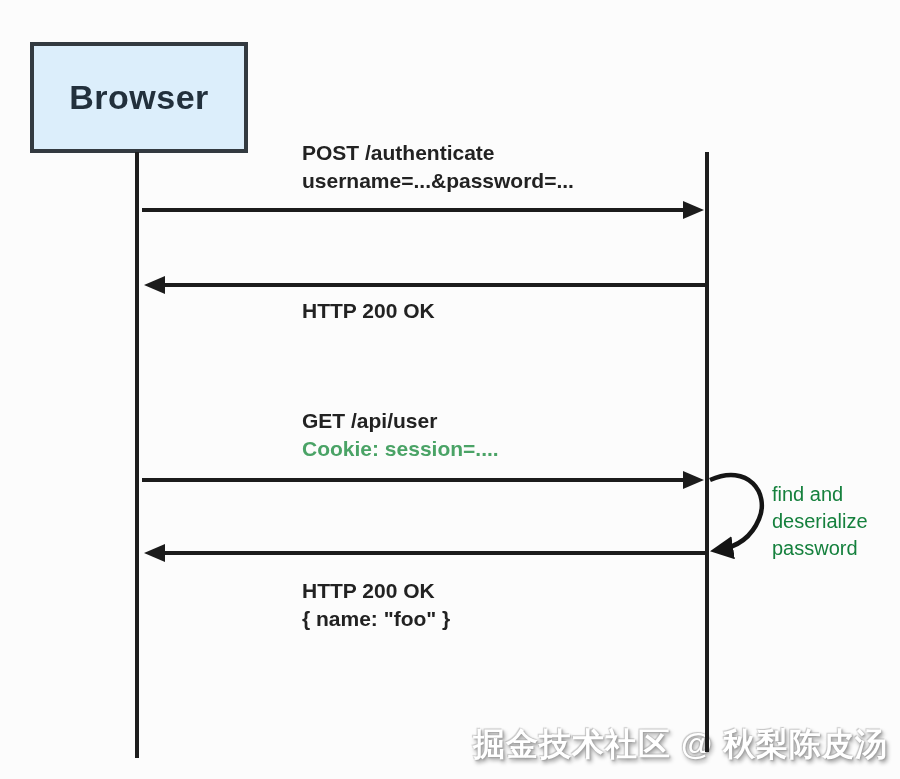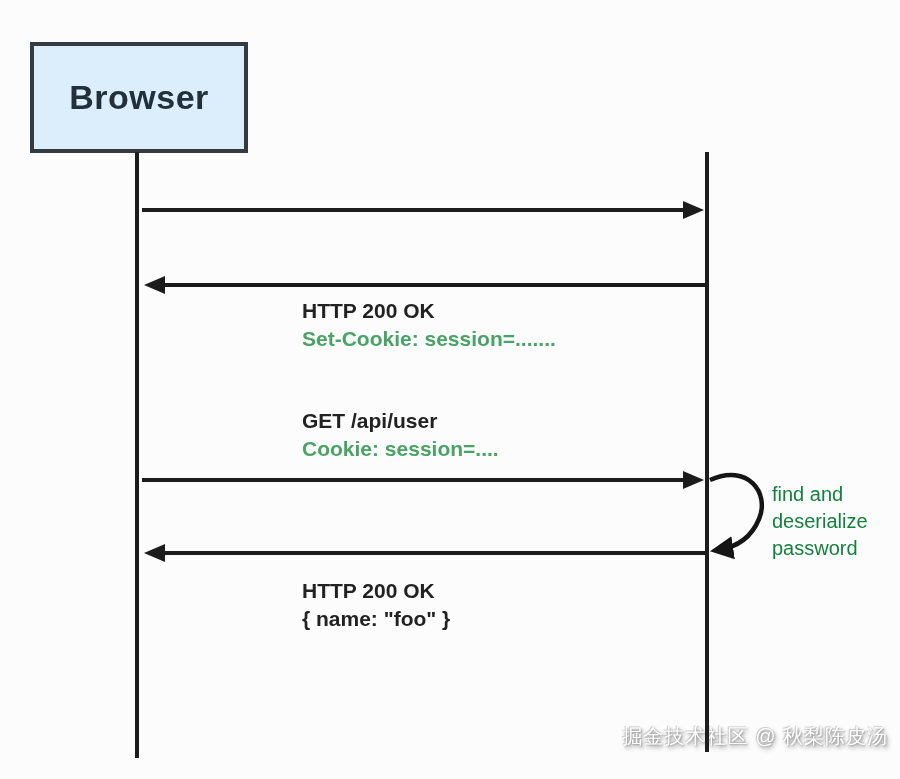--- a/index.html
+++ b/index.html
@@ -52,42 +52,45 @@
   .msg3{top:407px;}
   .msg4{top:577px;}
   
   .self-loop{position:absolute;left:704px;top:467px;z-index:2;}
   
   .note{position:absolute;left:772px;top:481px;font-size:20px;line-height:27px;font-weight:500;color:#15803d;white-space:nowrap;}
   .note span{display:block;}
   
   .watermark{
     position:absolute;right:12px;top:723px;z-index:2;
-    font-size:20px;font-weight:400;color:var(--wm-text);letter-spacing:1px;white-space:nowrap;
+    font-size:32px;font-weight:700;color:var(--wm-text);letter-spacing:1px;white-space:nowrap;
     text-shadow:1px 1px 2px var(--wm-shadow),2px 3px 4px var(--wm-shadow),-1px -1px 1px #c9c9c9;
   }
 </style>
 </head>
 <body>
 
 <div class="canvas">
 
   <div class="actor-box browser-box">
     <span>Browser</span>
   </div>
 
   <div class="lifeline browser"></div>
   <div class="lifeline server"></div>
 
+  <div class="msg msg1">
+    <div>POST /authenticate</div>
+    <div>username=...&amp;password=...</div>
+  </div>
   <div class="arrow right a1"></div>
 
   <div class="arrow left a2"></div>
   <div class="msg msg2">
     <div>HTTP 200 OK</div>
-    <div class="green">Set-Cookie: session=.......</div>
   </div>
 
   <div class="msg msg3">
     <div>GET /api/user</div>
     <div class="green">Cookie: session=....</div>
   </div>
   <div class="arrow right a3"></div>
 
   <svg class="self-loop" width="72" height="94" viewBox="0 0 72 94">
     <defs>

